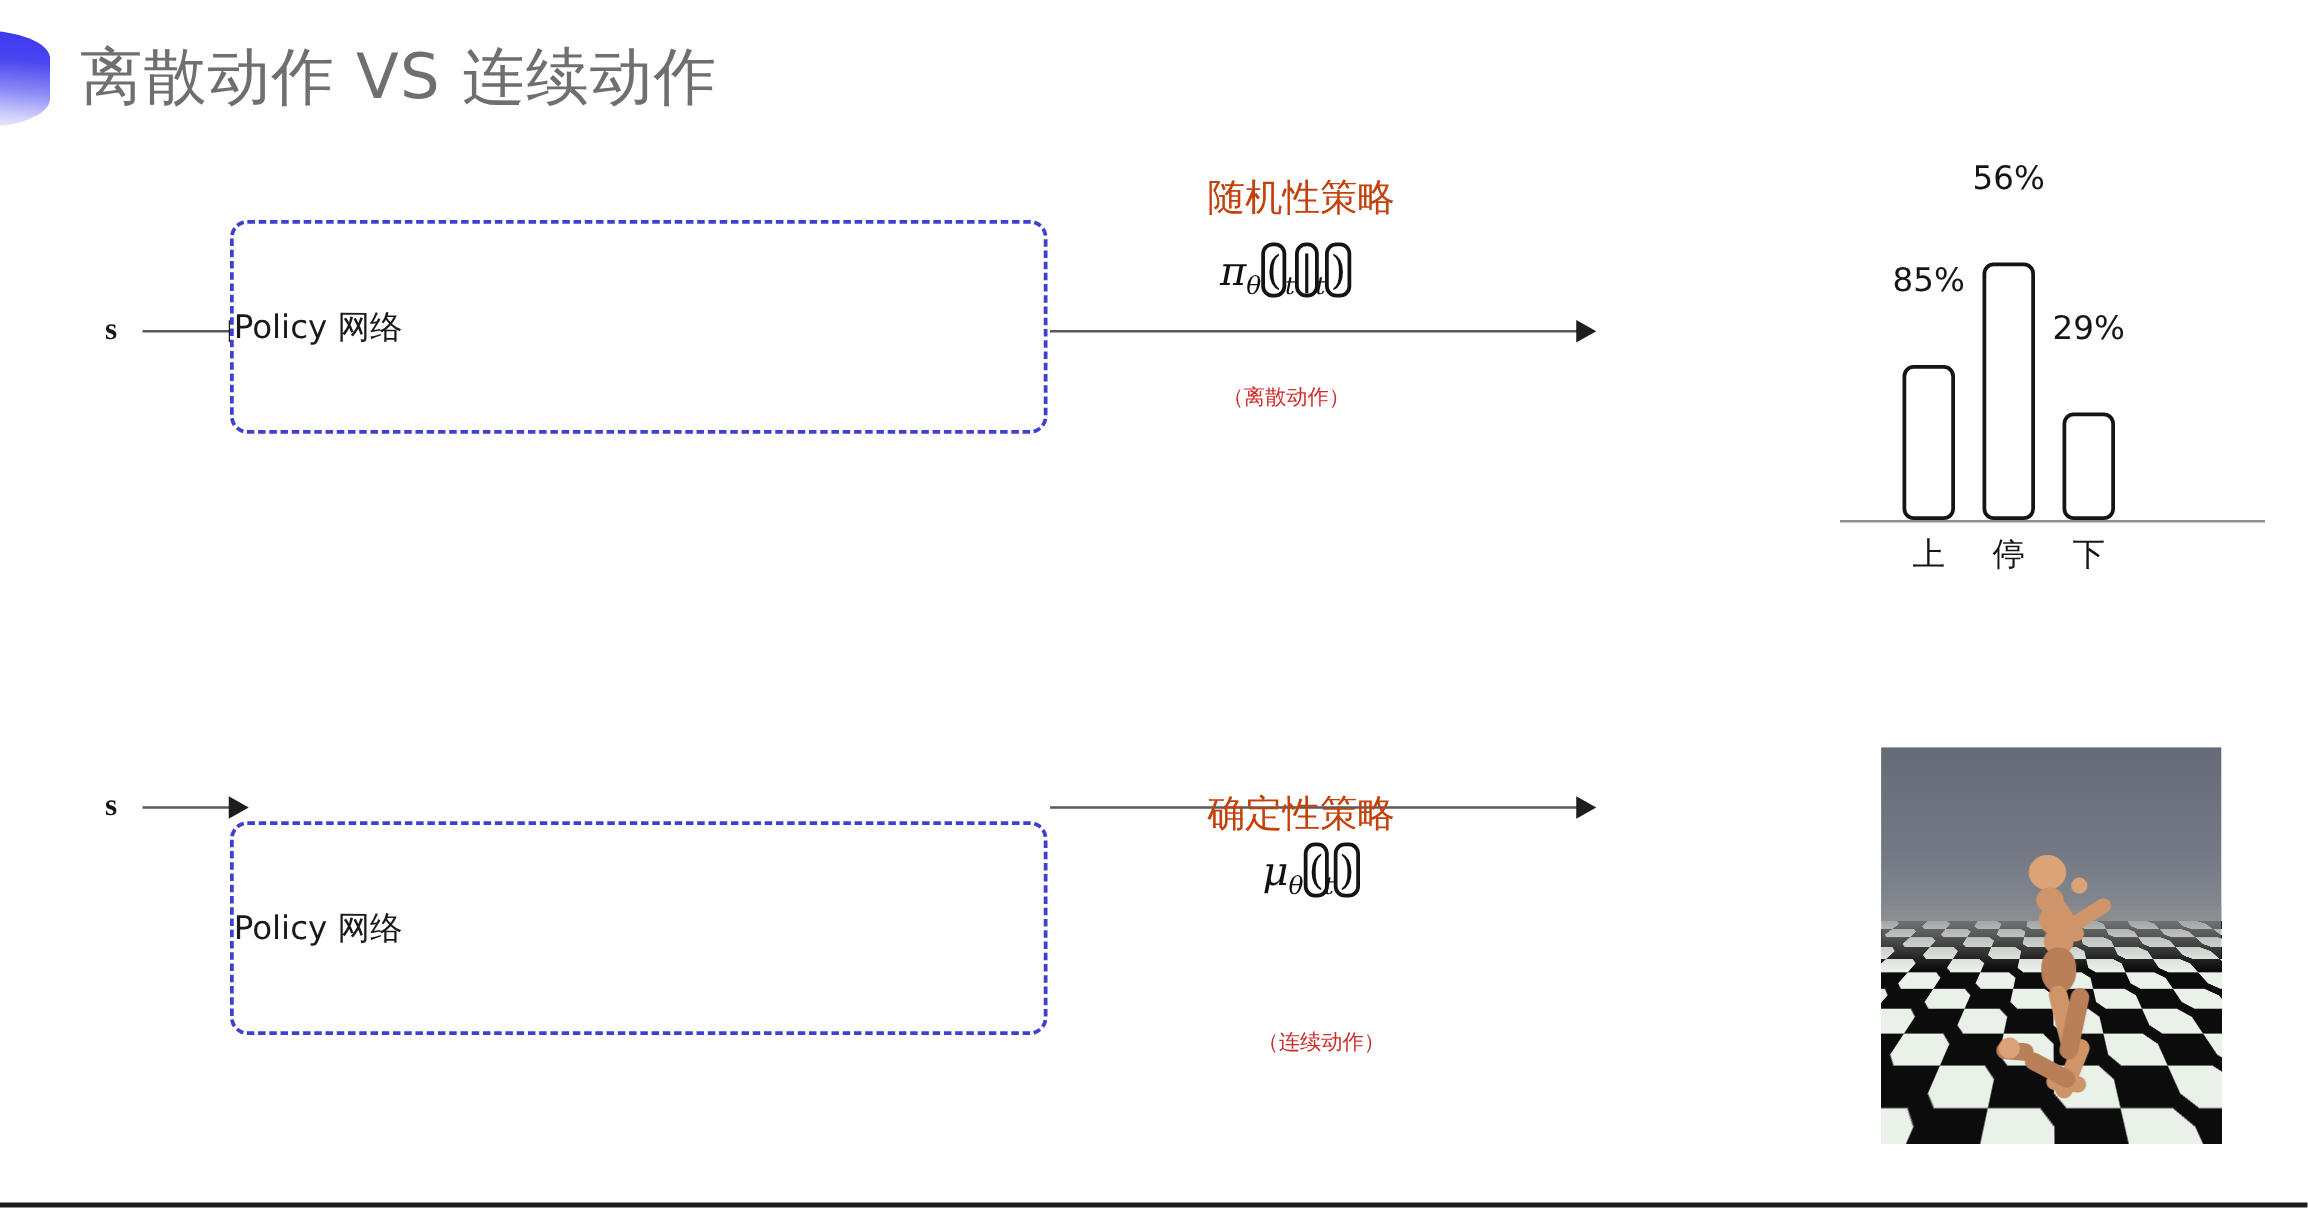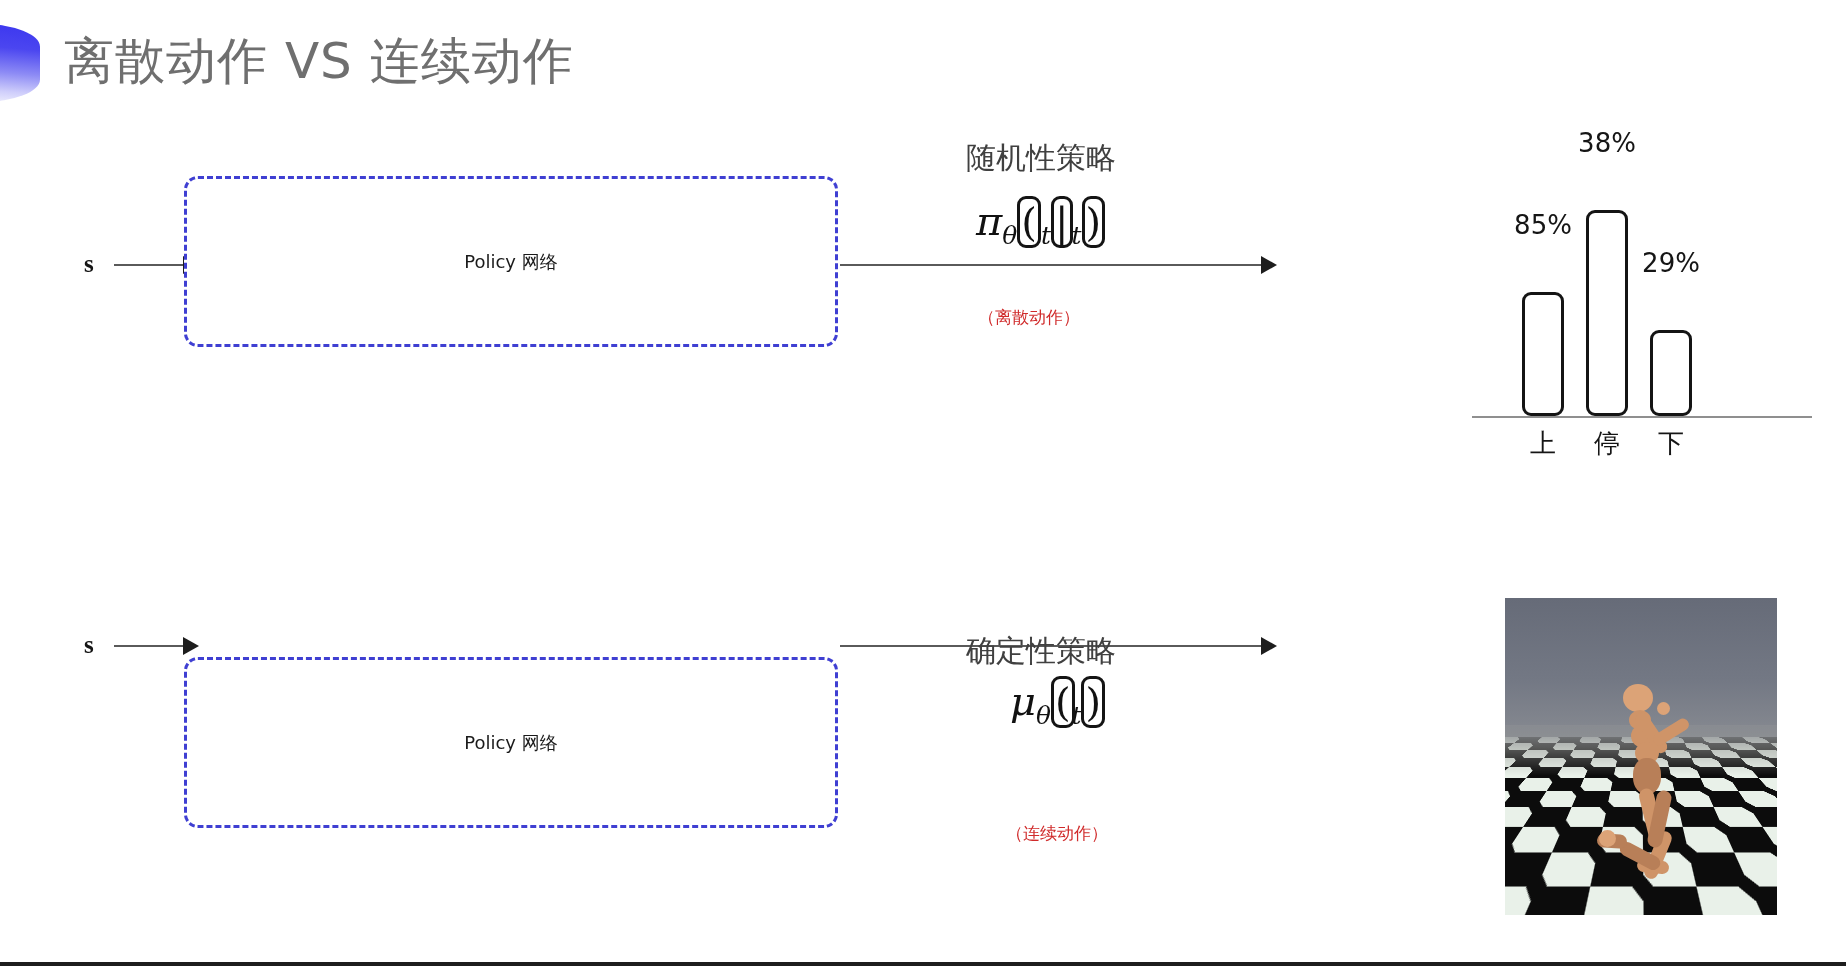--- a/index.html
+++ b/index.html
@@ -73,36 +73,36 @@
     border-radius: 14px;
     background: #ffffff;
     box-sizing: border-box;
   }
   .policy-label {
     position: absolute;
     left: 0;
     right: 0;
     top: 50%;
     transform: translateY(-50%);
-    text-align: center;
-    font-size: 18px;
+    text-align: left;
+    font-size: 26px;
     color: #1a1a1a;
     font-family: "DejaVu Sans", "Liberation Sans", sans-serif;
   }
 
   .policy-caption {
     position: absolute;
     font-size: 30px;
-    color: #404040;
+    color: #c2410c;
     white-space: nowrap;
     font-family: "DejaVu Sans", "Liberation Sans", sans-serif;
   }
   .policy-formula {
     position: absolute;
-    font-size: 40px;
+    font-size: 32px;
     color: #111111;
     white-space: nowrap;
     font-style: italic;
     font-family: "DejaVu Serif", "Liberation Serif", serif;
   }
   .policy-formula .sub {
     font-size: 0.62em;
     vertical-align: sub;
     font-style: italic;
   }
@@ -236,21 +236,21 @@
   <div class="red-note" style="left:978px; top:306px;">（离散动作）</div>
 
   <div class="chart" style="left:1472px; top:96px; width:340px; height:322px;">
 
     <div class="chart-baseline" style="width:340px;"></div>
 
     <div class="bar" style="left:50px; width:42px; height:124px;"></div>
     <div class="bar-value" style="left:28px; top:114px; width:86px;">85%</div>
 
     <div class="bar" style="left:114px; width:42px; height:206px;"></div>
-    <div class="bar-value" style="left:92px; top:32px; width:86px;">38%</div>
+    <div class="bar-value" style="left:92px; top:32px; width:86px;">56%</div>
 
     <div class="bar" style="left:178px; width:42px; height:86px;"></div>
     <div class="bar-value" style="left:156px; top:152px; width:86px;">29%</div>
 
     <div class="bar-cat" style="left:28px; top:330px; width:86px;">上</div>
     <div class="bar-cat" style="left:92px; top:330px; width:86px;">停</div>
     <div class="bar-cat" style="left:156px; top:330px; width:86px;">下</div>
   </div>
 
   <div class="s-label" style="left:84px; top:631px;">s</div>

